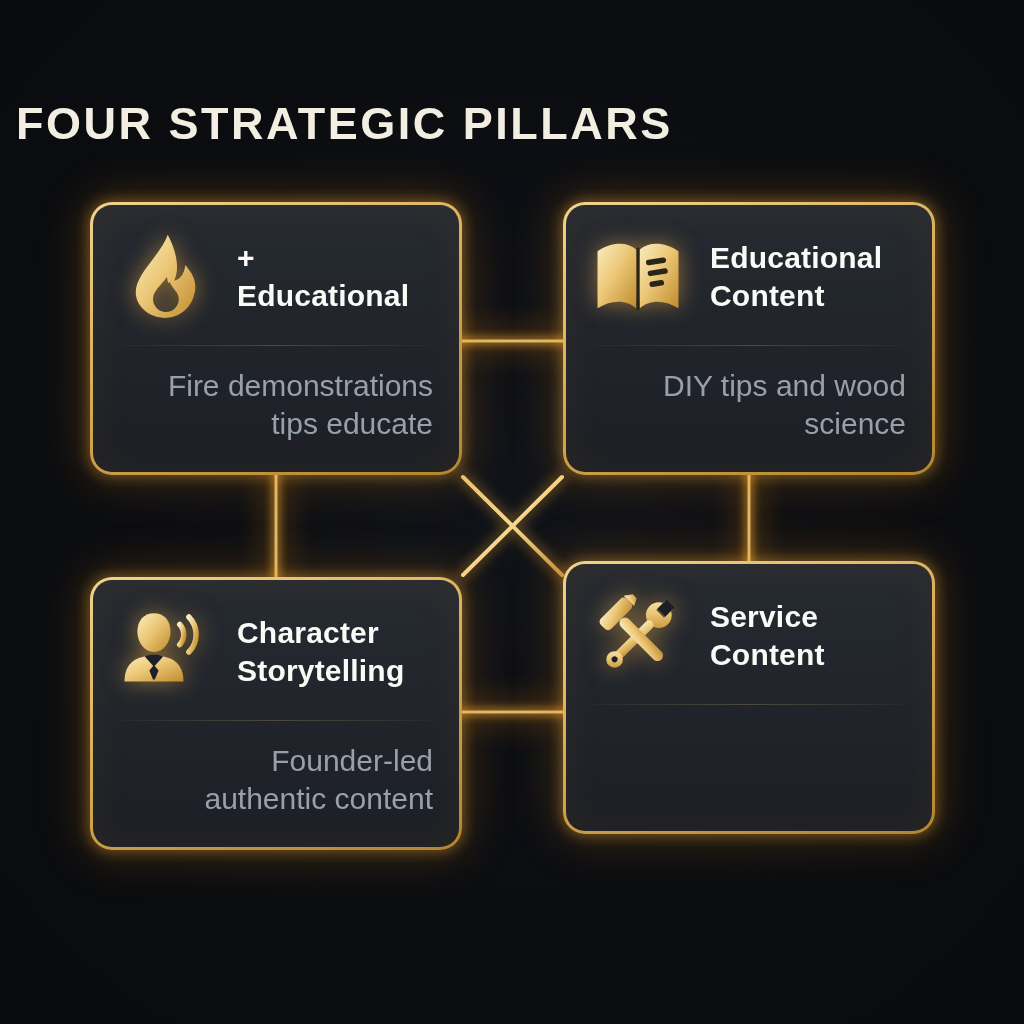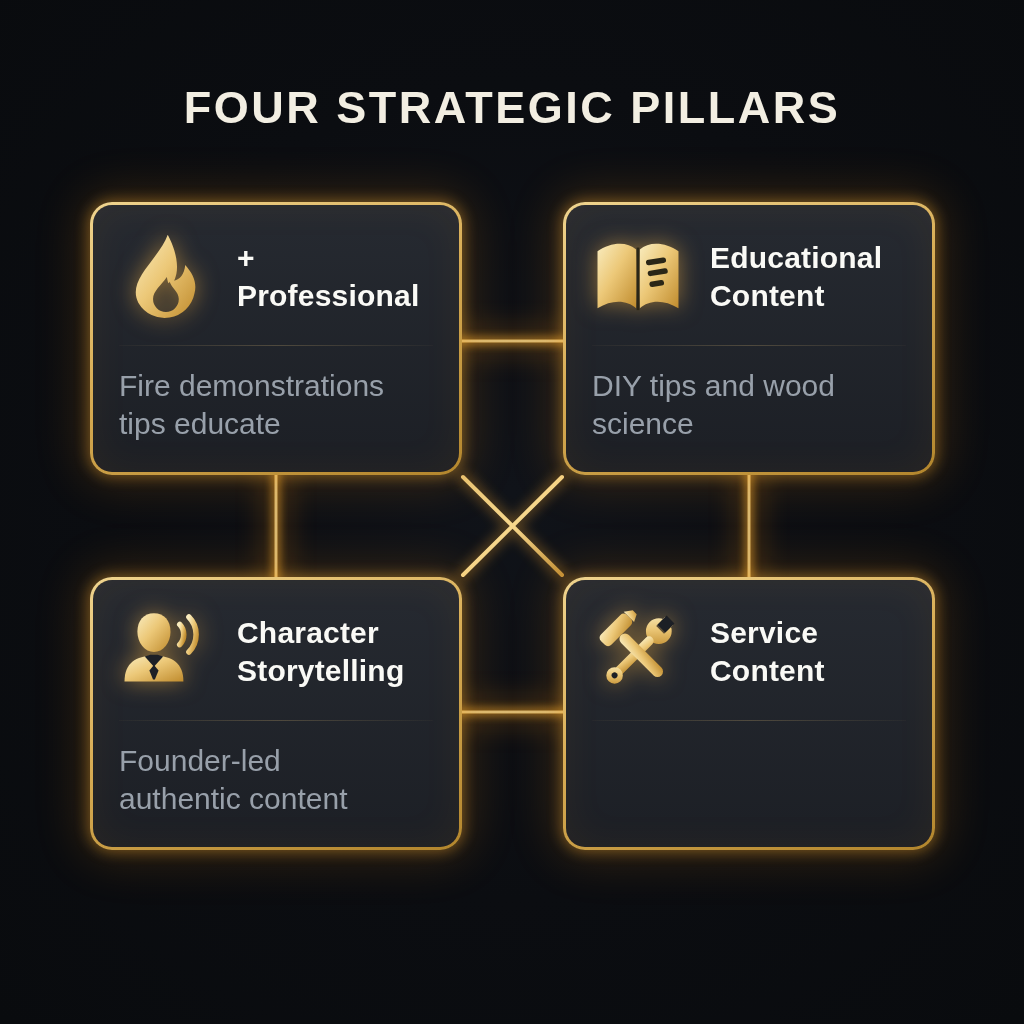--- a/index.html
+++ b/index.html
@@ -2,45 +2,45 @@
 <html><head>
 <meta charset="utf-8">
 <style>
   html,body{margin:0;padding:0;background:#0a0c10;}
   .stage{
     position:relative;width:1024px;height:1024px;overflow:hidden;
     background:radial-gradient(circle at 50% 48%, #101319 0%, #0b0d11 55%, #090b0e 100%);
     font-family:"Liberation Sans","DejaVu Sans",sans-serif;
   }
   .page-title{
-    position:absolute;left:0;right:0;top:82px;margin:0;text-align:center;
+    position:absolute;left:0;right:0;top:82px;margin:16px;text-align:left;
     font-size:45px;font-weight:800;letter-spacing:2.5px;color:#f2eee2;
   }
   
   .card{
     position:absolute;width:372px;height:273px;border-radius:22px;padding:3px;box-sizing:border-box;
     background:linear-gradient(160deg,#f0d48e 0%,#d8ad55 45%,#b3862d 100%);
     box-shadow:0 0 14px 2px rgba(255,178,56,.38),0 0 48px 10px rgba(255,150,20,.16);
   }
   .card-body{
     width:100%;height:100%;box-sizing:border-box;border-radius:19px;
     background:linear-gradient(180deg,#262a31 0%,#1c1f25 100%);
     box-shadow:inset 0 0 42px rgba(255,150,30,.06);
     padding:24px 26px;display:flex;flex-direction:column;
   }
-  .tl{left:90px;top:202px}.tr{left:563px;top:202px}.bl{left:90px;top:577px}.br{left:563px;top:577px}
+  .tl{left:90px;top:202px}.tr{left:563px;top:202px}.bl{left:90px;top:577px}.br{left:563px;top:561px}
   .card-head{display:flex;align-items:center;gap:26px;min-height:96px;}
   .icon{width:92px;height:92px;flex:0 0 92px;display:block;}
   .icon svg{width:100%;height:100%;filter:drop-shadow(0 0 11px rgba(255,186,70,.5));}
   .card-title{margin:0;font-size:30px;font-weight:bold;color:#fafaf6;line-height:1.27;letter-spacing:.2px;}
   .card-title span{display:block;}
   .divider{height:1px;margin-top:20px;border-radius:1px;
     background:linear-gradient(90deg,rgba(190,160,100,.04),rgba(200,170,110,.28) 50%,rgba(190,160,100,.04));}
   .card-desc{margin:21px 0 0;font-size:30px;color:#98a0aa;line-height:1.28;}
-  .card-desc span{display:block;}
+  .card-desc span{display:block;text-align:right;}
   
   .conn{position:absolute;border-radius:2px;
     box-shadow:0 0 9px 2px rgba(255,176,48,.55),0 0 30px 9px rgba(255,150,20,.22);}
   .conn.h{height:4px;background:linear-gradient(180deg,#8a6424,#f6d78c 50%,#8a6424);}
   .conn.v{width:4px;background:linear-gradient(90deg,#8a6424,#f6d78c 50%,#8a6424);}
   .conn-top-h{left:459px;top:339px;width:107px;}
   .conn-bottom-h{left:459px;top:710px;width:107px;}
   .conn-left-v{left:274px;top:472px;height:108px;}
   .conn-right-v{left:747px;top:472px;height:108px;}
   .diagonals{position:absolute;left:0;top:0;width:1024px;height:1024px;pointer-events:none;}
@@ -90,21 +90,21 @@
                   <stop offset="1" stop-color="#c08c2e"></stop>
             </linearGradient>
               </defs>
             <path fill="url(#g1)" fill-rule="evenodd" d="
               M53 4 C47 20 33 34 25 47 C18 58 16 68 21 78 A33 33 0 0 0 82 68
               C85 57 81 47 72 37 C71 47 66 53 60 54 C67 39 61 19 53 4 Z
               M52 50 C46 59 37 65 37 74 A14 14 0 0 0 65 74 C65 66 57 62 55 55 C54 59 53 56 52 50 Z"></path>
           </svg>
         </span>
         <h2 class="card-title">
-          <span>+ Professional</span>
+          <span>+ Educational</span>
         </h2>
       </div>
       <div class="divider"></div>
       <p class="card-desc">
         <span>Fire demonstrations</span>
         <span>tips educate</span>
       </p>
     </div>
   </section>
 

